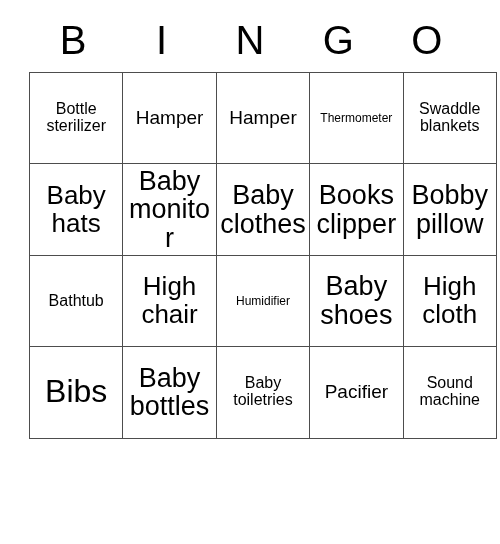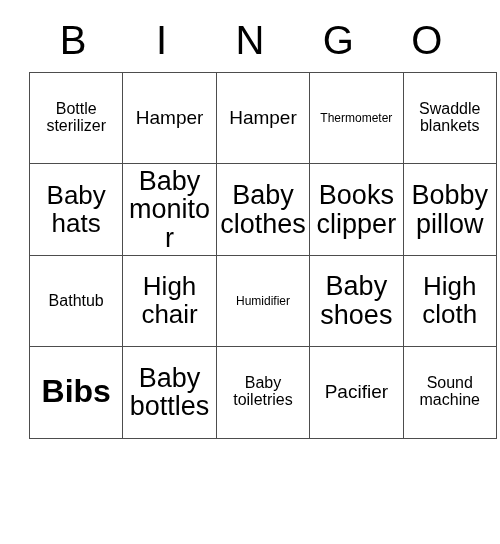--- a/index.html
+++ b/index.html
@@ -51,21 +51,21 @@
     text-align: center;
     vertical-align: middle;
     padding: 1px 2px;
     color: #000000;
     line-height: 1.06;
     word-wrap: break-word;
     overflow-wrap: break-word;
   }
 
   
-  .fs-xl  { font-size: 32px; font-weight: bold; }
+  .fs-xl  { font-size: 32px; }
   .fs-lg  { font-size: 26px; }
   .fs-md  { font-size: 27px; }
   .fs-sm  { font-size: 19px; margin-top: 48px; }
   .fs-xs  { font-size: 16px; }
   .fs-xxs { font-size: 12px; }
 </style>
 </head>
 <body>
 
 <div class="card">

